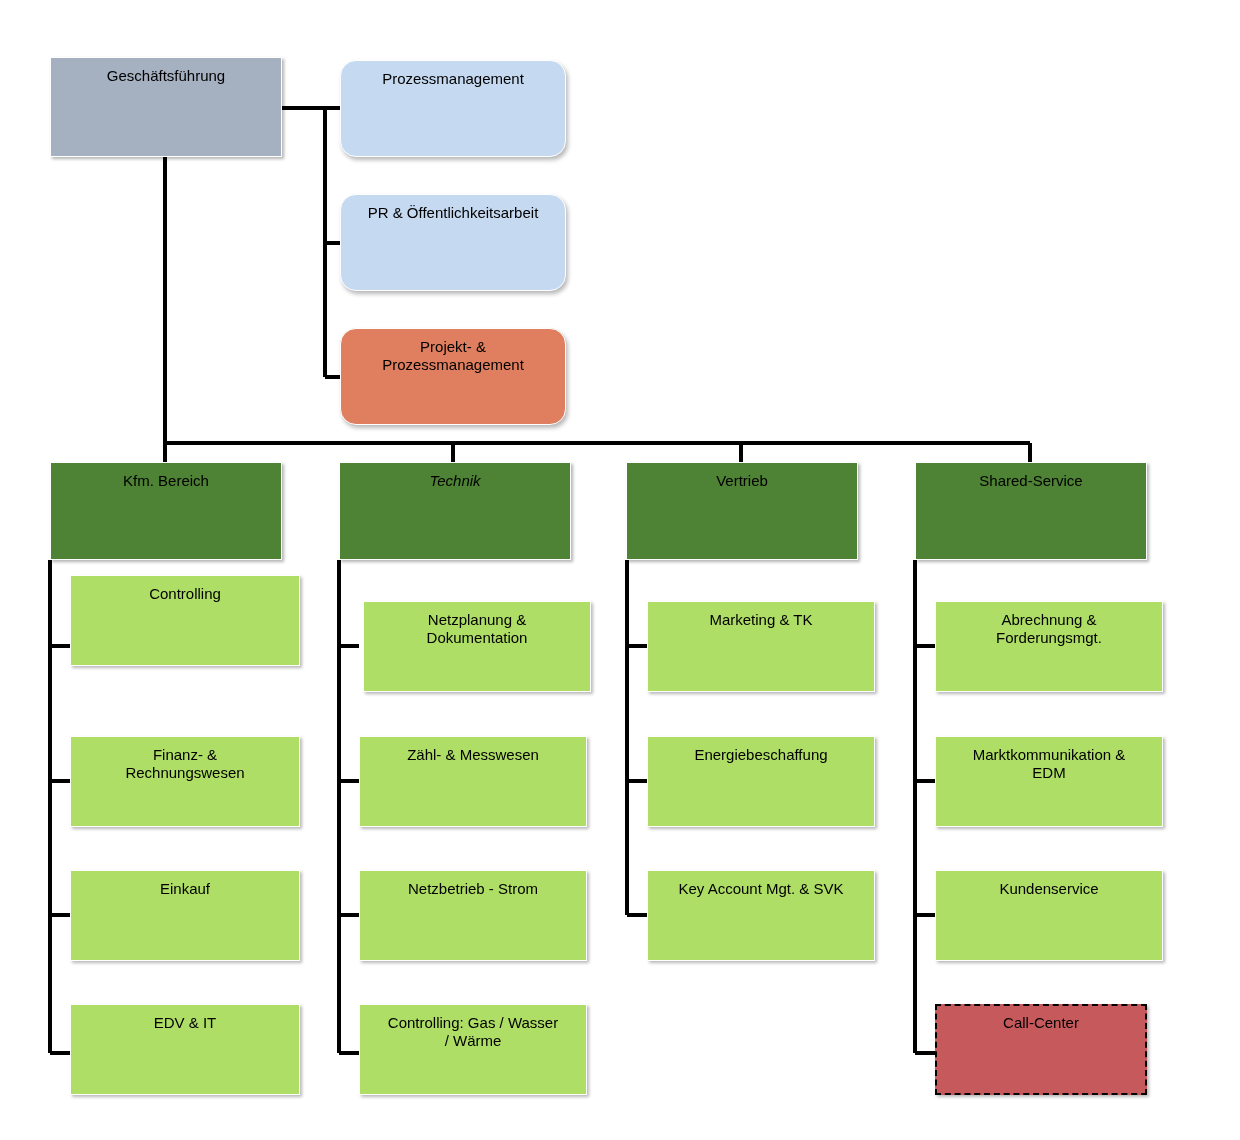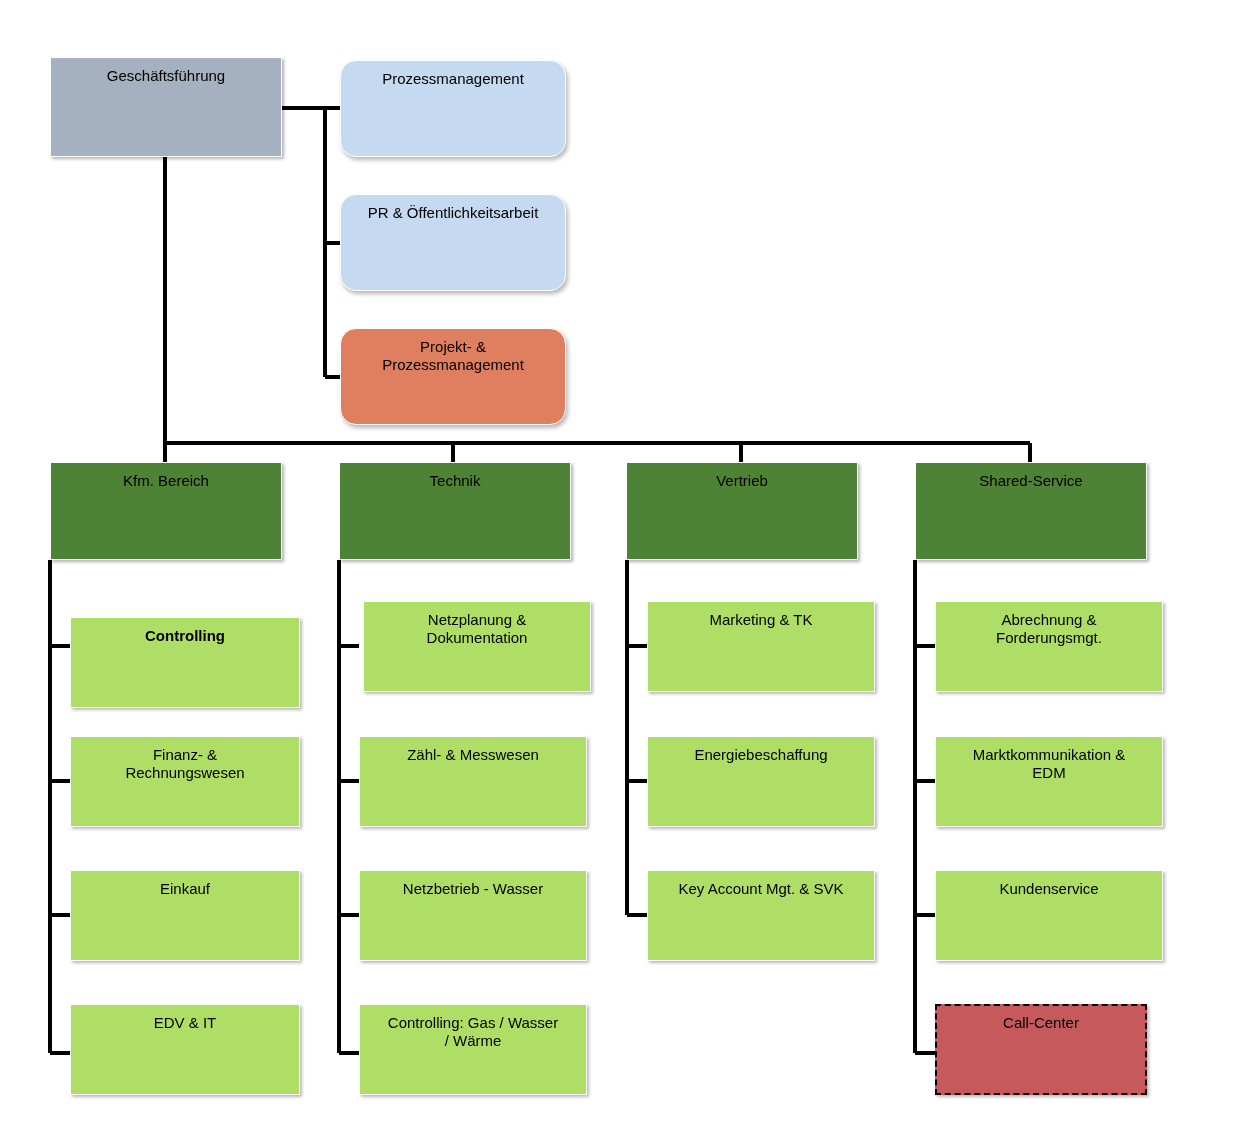--- a/index.html
+++ b/index.html
@@ -142,33 +142,33 @@
 
   <div class="node n-staff-orange" style="left:340px; top:328px; width:226px; height:97px;">
     <span class="node-label">Projekt- &amp;
 Prozessmanagement</span>
   </div>
 
   <div class="node n-dept" style="left:50px; top:462px; width:232px; height:98px;">
     <span class="node-label">Kfm. Bereich</span>
   </div>
 
-  <div class="node n-dept" style="left:339px; top:462px; width:232px; height:98px;">
+  <div class="node n-dept" style="left:339px; top:462px; width:232px; height:98px;font-style:italic;">
     <span class="node-label">Technik</span>
   </div>
 
   <div class="node n-dept" style="left:626px; top:462px; width:232px; height:98px;">
     <span class="node-label">Vertrieb</span>
   </div>
 
   <div class="node n-dept" style="left:915px; top:462px; width:232px; height:98px;">
     <span class="node-label">Shared-Service</span>
   </div>
 
-  <div class="node n-unit" style="left:70px; top:617px; width:230px; height:91px;font-weight:bold;">
+  <div class="node n-unit" style="left:70px; top:575px; width:230px; height:91px;">
     <span class="node-label">Controlling</span>
   </div>
   <div class="node n-unit" style="left:70px; top:870px; width:230px; height:91px;">
     <span class="node-label">Einkauf</span>
   </div>
   <div class="node n-unit" style="left:70px; top:736px; width:230px; height:91px;">
     <span class="node-label">Finanz- &amp;
 Rechnungswesen</span>
   </div>
   <div class="node n-unit" style="left:70px; top:1004px; width:230px; height:91px;">
@@ -176,21 +176,21 @@
   </div>
 
   <div class="node n-unit" style="left:363px; top:601px; width:228px; height:91px;">
     <span class="node-label">Netzplanung &amp;
 Dokumentation</span>
   </div>
   <div class="node n-unit" style="left:359px; top:736px; width:228px; height:91px;">
     <span class="node-label">Zähl- &amp; Messwesen</span>
   </div>
   <div class="node n-unit" style="left:359px; top:870px; width:228px; height:91px;">
-    <span class="node-label">Netzbetrieb - Wasser</span>
+    <span class="node-label">Netzbetrieb - Strom</span>
   </div>
   <div class="node n-unit" style="left:359px; top:1004px; width:228px; height:91px;">
     <span class="node-label">Controlling: Gas / Wasser
 / Wärme</span>
   </div>
 
   <div class="node n-unit" style="left:647px; top:601px; width:228px; height:91px;">
     <span class="node-label">Marketing &amp; TK</span>
   </div>
   <div class="node n-unit" style="left:647px; top:736px; width:228px; height:91px;">

